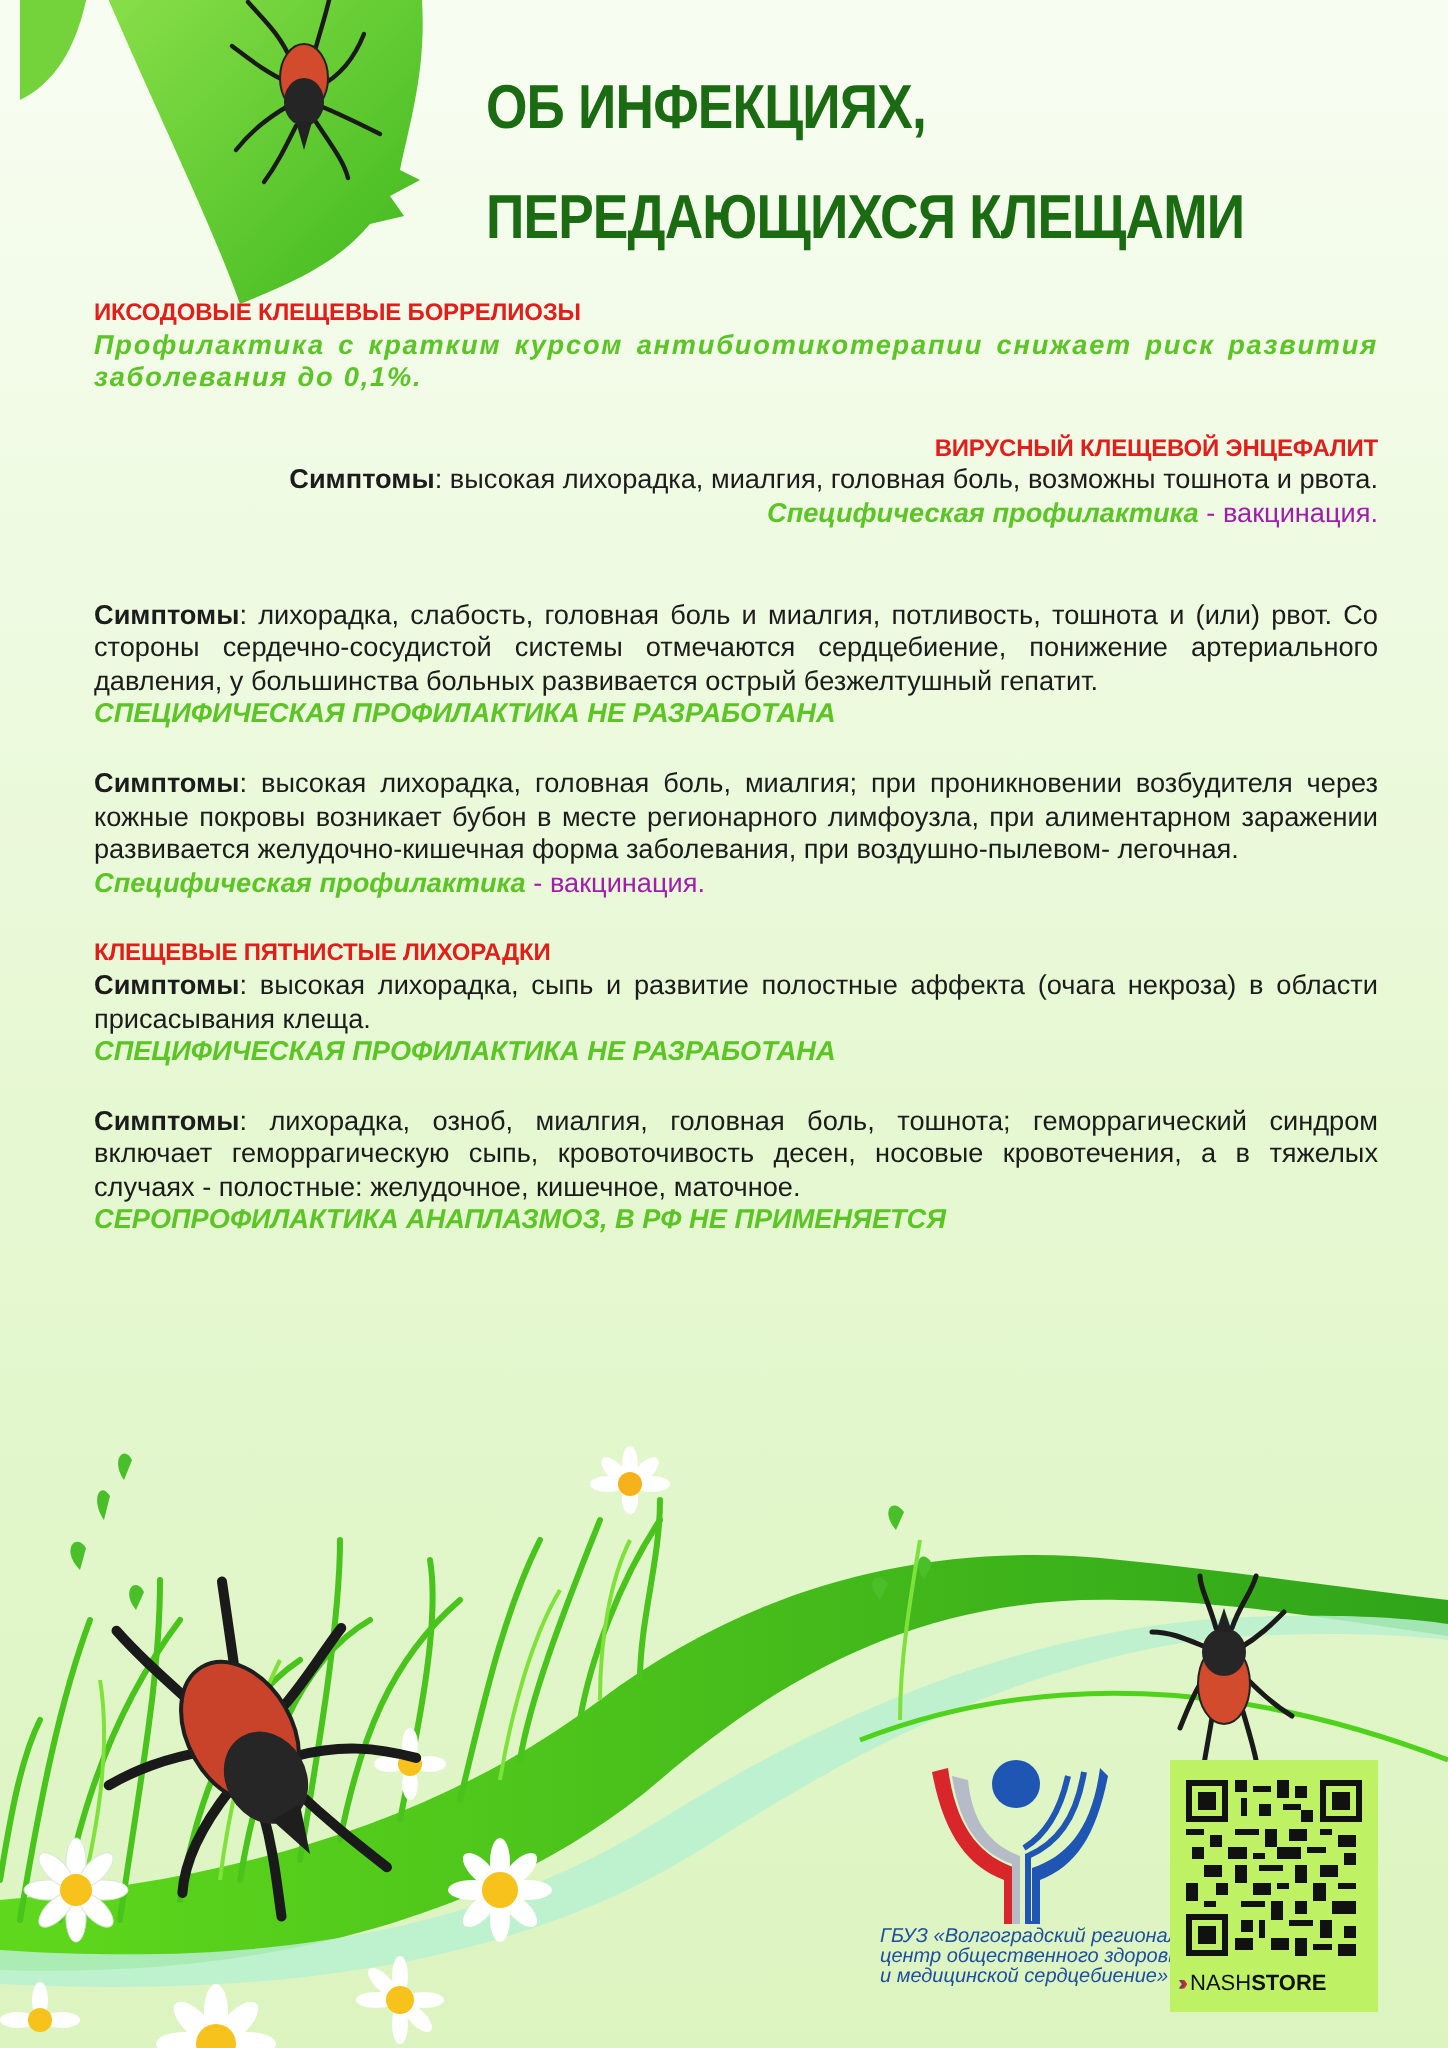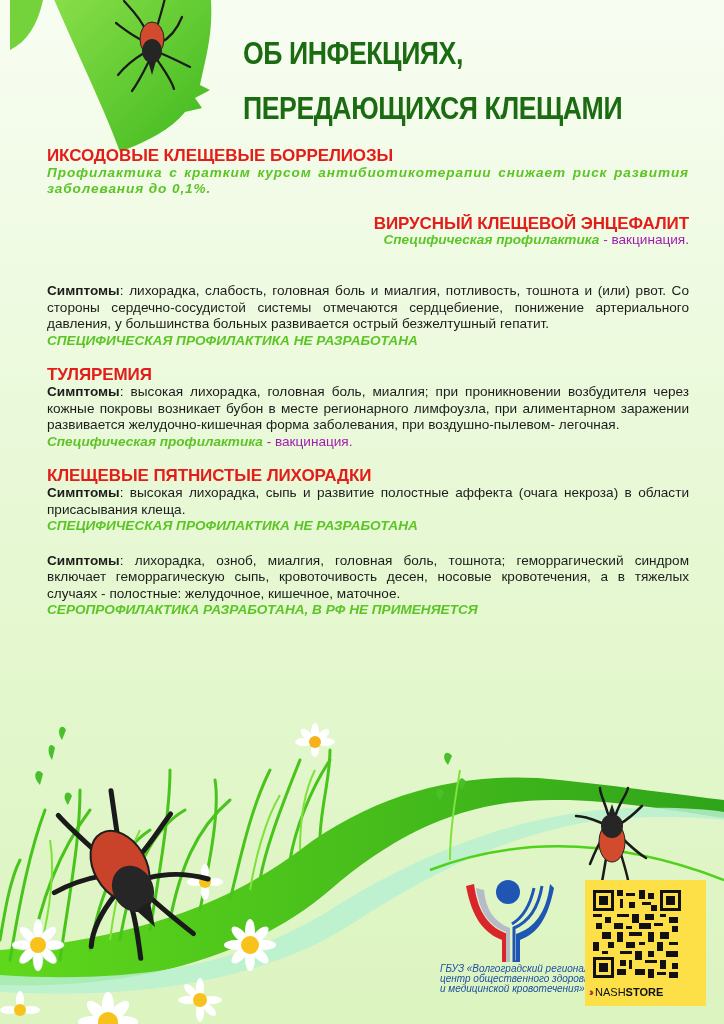--- a/index.html
+++ b/index.html
@@ -17,37 +17,36 @@
     font-size: 31px; line-height: 55px; letter-spacing: -0.5px;
     transform: scaleX(0.86); transform-origin: left top;
   }
   .title div { white-space: nowrap; }
   .content {
     position: absolute; left: 47px; top: 148px; width: 642px;
     font-size: 13.6px; line-height: 16.6px; color: #1c1c1c;
   }
   .section { margin-bottom: 18px; }
   .section.gap-big { margin-bottom: 34px; text-align: right; }
-  .heading { color: #e31d1a; font-weight: bold; font-size: 17px; letter-spacing: -0.1px; }
+  .heading { color: #e31d1a; font-weight: bold; font-size: 12px; letter-spacing: -0.1px; }
   .sym-label { font-weight: bold; }
   .just { text-align: justify; text-align-last: left; }
   .prof { color: #5cc526; font-weight: bold; font-style: italic; }
   .prof-plain { color: #a21caf; font-weight: normal; }
   .prof-wide { letter-spacing: 0.9px; }
   .bottom-art { position: absolute; left: 0; top: 700px; width: 724px; height: 324px; }
   .logo-box { position: absolute; left: 440px; top: 878px; width: 140px; height: 120px; }
   .logo-svg { position: absolute; left: 22px; top: 0; width: 92px; height: 84px; }
   .org-text {
     position: absolute; left: 0; top: 86px; width: 140px; text-align: center;
     color: #1d4fa1; font-style: italic; font-size: 10px; line-height: 10px; white-space: nowrap;
   }
   .qr-box {
     position: absolute; left: 585px; top: 880px; width: 104px; height: 126px;
-    background: #fde047;
-    padding-left: 17px;
+    background: #bef264;
   }
   .qr-grid { position: absolute; left: 8px; top: 10px; width: 88px; height: 88px; }
   .nash {
     position: absolute; left: 4px; top: 104px; width: 100px; height: 16px;
     font-size: 11px; line-height: 16px; color: #111; white-space: nowrap;
   }
   .nash .chev { color: #d9262b; font-weight: bold; letter-spacing: -3px; margin-right: 4px; }
   .nash .chev b { color: #2a4fa3; }
   .nash .light { font-weight: normal; }
   .nash .bold { font-weight: bold; }
@@ -88,43 +87,43 @@
 
 <div class="content">
 
   <div class="section">
     <div class="heading">ИКСОДОВЫЕ КЛЕЩЕВЫЕ БОРРЕЛИОЗЫ</div>
     <div class="prof prof-wide just">Профилактика с кратким курсом антибиотикотерапии снижает риск развития заболевания до 0,1%.</div>
   </div>
 
   <div class="section gap-big">
     <div class="heading">ВИРУСНЫЙ КЛЕЩЕВОЙ ЭНЦЕФАЛИТ</div>
+    <div><span class="sym-label">Симптомы</span><span>: высокая лихорадка, миалгия, головная боль, возможны тошнота и рвота.</span></div>
     <div><span class="prof">Специфическая профилактика</span><span class="prof-plain"> - вакцинация.</span></div>
   </div>
 
   <div class="section">
     <div class="just"><span class="sym-label">Симптомы</span><span>: лихорадка, слабость, головная боль и миалгия, потливость, тошнота и (или) рвот. Со стороны сердечно-сосудистой системы отмечаются сердцебиение, понижение артериального давления, у большинства больных развивается острый безжелтушный гепатит.</span></div>
     <div class="prof">СПЕЦИФИЧЕСКАЯ ПРОФИЛАКТИКА НЕ РАЗРАБОТАНА</div>
   </div>
 
   <div class="section">
-    <div class="heading">ТУЛЯРЕМИЯ</div>
     <div class="just"><span class="sym-label">Симптомы</span><span>: высокая лихорадка, головная боль, миалгия; при проникновении возбудителя через кожные покровы возникает бубон в месте регионарного лимфоузла, при алиментарном заражении развивается желудочно-кишечная форма заболевания, при воздушно-пылевом- легочная.</span></div>
     <div><span class="prof">Специфическая профилактика</span><span class="prof-plain"> - вакцинация.</span></div>
   </div>
 
   <div class="section">
     <div class="heading">КЛЕЩЕВЫЕ ПЯТНИСТЫЕ ЛИХОРАДКИ</div>
     <div class="just"><span class="sym-label">Симптомы</span><span>: высокая  лихорадка, сыпь и развитие полостные аффекта (очага некроза) в области присасывания клеща.</span></div>
     <div class="prof">СПЕЦИФИЧЕСКАЯ ПРОФИЛАКТИКА НЕ РАЗРАБОТАНА</div>
   </div>
 
   <div class="section">
     <div class="just"><span class="sym-label">Симптомы</span><span>: лихорадка, озноб, миалгия, головная боль, тошнота; геморрагический синдром включает геморрагическую сыпь, кровоточивость десен, носовые кровотечения, а в тяжелых случаях - полостные: желудочное, кишечное, маточное.</span></div>
-    <div class="prof">СЕРОПРОФИЛАКТИКА РАЗРАБОТАНА, В РФ НЕ ПРИМЕНЯЕТСЯ</div>
+    <div class="prof">СЕРОПРОФИЛАКТИКА АНАПЛАЗМОЗ, В РФ НЕ ПРИМЕНЯЕТСЯ</div>
   </div>
 </div>
 
 <svg class="bottom-art" viewBox="0 0 724 324">
   <defs>
     <linearGradient id="wave1" x1="0" y1="0" x2="1" y2="0">
       <stop offset="0" stop-color="#5fd81c"></stop>
       <stop offset="1" stop-color="#2fa41a"></stop>
     </linearGradient>
   </defs>
@@ -280,21 +279,21 @@
     <circle cx="46" cy="14" r="12" fill="#1f56b3"></circle>
     <path d="M4 8 C10 40 22 55 40 62 L40 84 L46 84 L46 56 C28 50 16 36 12 6 Z" fill="#d9262b"></path>
     <path d="M14 10 C18 36 28 48 44 54 L44 84 L48 84 L48 50 C32 44 24 32 22 12 Z" fill="#b5bcc8"></path>
     <path d="M88 6 C84 36 72 50 54 56 L54 84 L58 84 L58 62 C76 55 86 40 92 10 Z" fill="#1f56b3"></path>
     <path d="M80 8 C76 32 66 44 52 50 L52 84 L55 84" stroke="#1f56b3" stroke-width="3" fill="none"></path>
     <path d="M72 10 C68 28 60 40 50 46" stroke="#1f56b3" stroke-width="3" fill="none"></path>
   </svg>
   <div class="org-text">
     <div>ГБУЗ «Волгоградский региональный</div>
     <div>центр общественного здоровья</div>
-    <div>и медицинской кровотечения»</div>
+    <div>и медицинской сердцебиение»</div>
   </div>
 </div>
 
 <div class="qr-box">
   <svg class="qr-grid" viewBox="0 0 29 29" shape-rendering="crispEdges">
     <g fill="#111">
       <path d="M0 0h7v7h-7z M1 1v5h5v-5z" fill-rule="evenodd"></path>
         <rect x="2" y="2" width="3" height="3"></rect>
       <path d="M22 0h7v7h-7z M23 1v5h5v-5z" fill-rule="evenodd"></path>
         <rect x="24" y="2" width="3" height="3"></rect>

